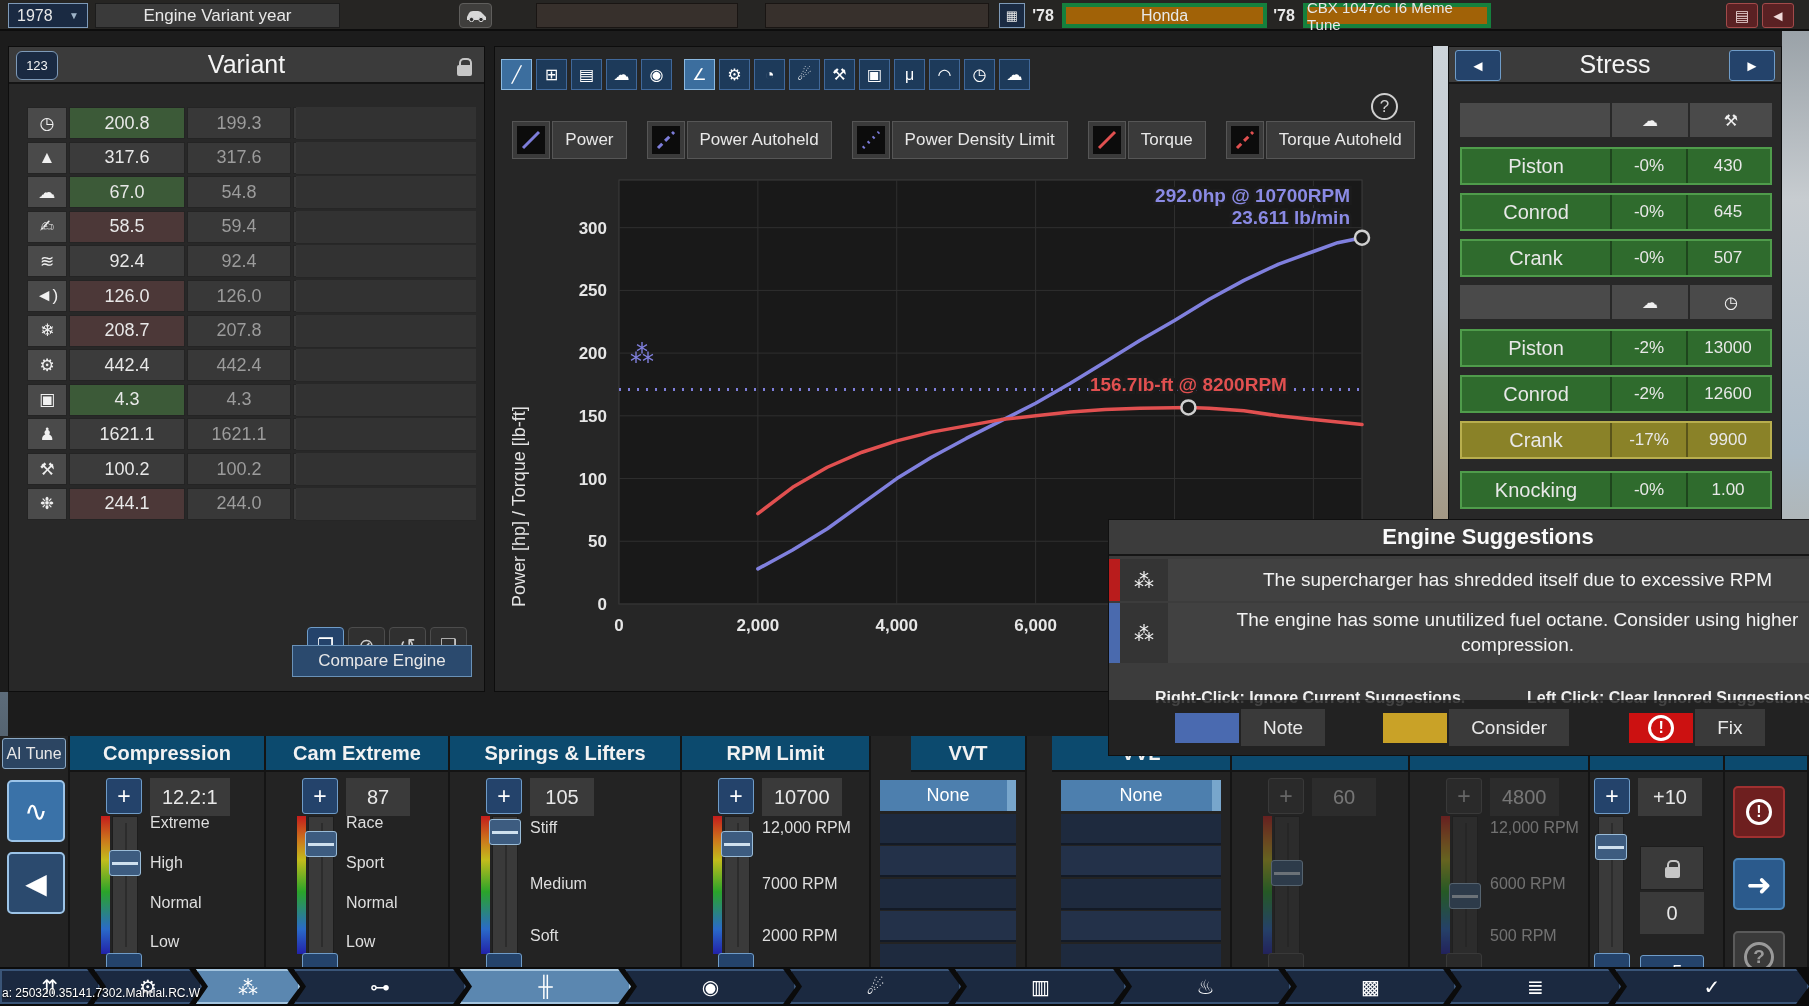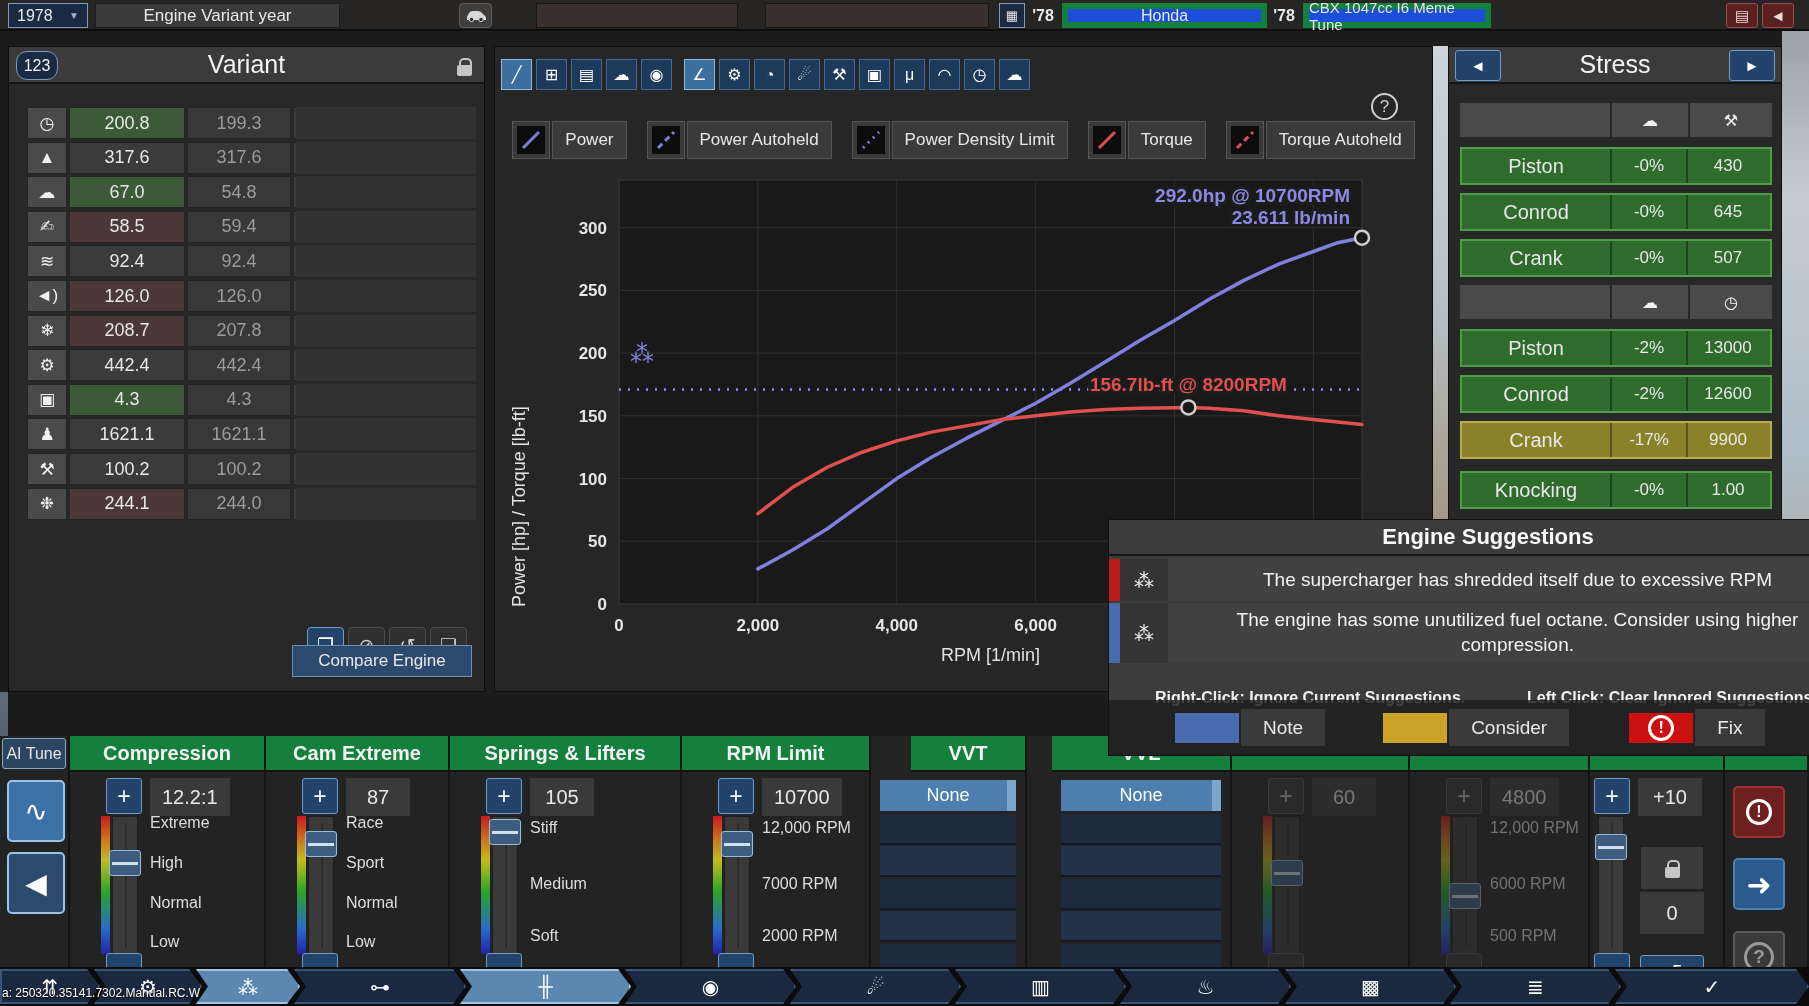--- a/index.html
+++ b/index.html
@@ -17,30 +17,30 @@
 .tb-box{position:absolute;top:3px;height:25px;display:flex;align-items:center;justify-content:center;font-size:16px}
 #year-box{left:8px;width:80px;background:#1a2a42;border:1px solid #7e9ab8;justify-content:space-between;padding:0 8px}
 #year-caret{font-size:10px;color:#9fb4c8}
 #year-label-box{left:95px;width:245px;background:#3a3a3a;border:1px solid #1c1c1c;font-size:17px}
 #car-btn{left:459px;width:33px;background:#3f3e3c;border:1px solid #5f5e5c;border-radius:4px}
 .tb-field{background:#37302c;border:1px solid #191513}
 #tb-field1{left:536px;width:202px}#tb-field2{left:765px;width:224px}
 #engine-chip{left:999px;width:26px;background:#1a2a42;border:1px solid #7e9ab8;font-size:13px}
 .tb-year{background:none;font-weight:700;font-size:16px}
 #model-year{left:1028px;width:30px}#trim-year{left:1269px;width:30px}
-.tb-navy{background:#1d4ed8;border:6px solid #15803d}
+.tb-navy{background:#a16207;border:4px solid #15803d}
 #model-field{left:1062px;width:205px}#trim-field{left:1303px;width:188px;font-size:15px}
 .tb-red{width:32px;background:#5a2123;border:1px solid #a24a4a;border-radius:3px;font-size:15px;color:#f0dada}
 #report-btn{left:1726px}#back-btn{left:1762px}
 
 .panel{position:absolute;background:#282828;border:1px solid #0d0d0d;z-index:2}
 .panel-head{height:37px;background:#3b3b3b;border-bottom:2px solid #151515;display:flex;align-items:center;justify-content:center;font-size:25px;color:#f4f4f4;position:relative}
 
 #variant-panel{left:8px;top:46px;width:477px;height:646px}
-#v-badge{position:absolute;left:7px;top:4px;width:42px;height:29px;background:#1a2a42;border:1px solid #7e9ab8;border-radius:11px;display:flex;align-items:center;justify-content:center;font-size:16px}
+#v-badge{position:absolute;left:7px;top:4px;width:42px;height:29px;background:#1a2a42;border:1px solid #7e9ab8;border-radius:6px;display:flex;align-items:center;justify-content:center;font-size:13px}
 #v-lock{position:absolute;right:12px;top:6px}
 .lock{display:inline-block;width:15px;height:11px;background:#c6c6c6;border-radius:2px;position:relative;margin-top:8px}
 .lock::before{content:"";position:absolute;left:2px;top:-7px;width:9px;height:8px;border:2px solid #c6c6c6;border-bottom:none;border-radius:5px 5px 0 0}
 .v-row{position:absolute;left:18px;display:flex;height:32px}
 .v-cell{display:flex;align-items:center;justify-content:center;border:1px solid #242424}
 .v-ic{width:40px;background:#4a4a4a;font-size:17px;color:#f0f0f0}
 .v-val{width:116px;margin-left:2px;background:#3b3b3b;font-size:18px}
 .v-val.good{background:#3c5a38}.v-val.bad{background:#4c3838}
 .v-alt{width:104px;margin-left:2px;background:#383838;font-size:18px;color:#9c9c9c}
 .v-unit{width:76px;margin-left:2px;background:#3b3b3b;font-size:17px}
@@ -84,21 +84,21 @@
 .sg-tx{flex:1;display:flex;align-items:center;justify-content:center;text-align:center;font-size:19px;padding:4px 12px;line-height:1.3;color:#f2f2f2}
 .sg-hint{position:absolute;top:169px;font-size:16px;font-weight:600;color:#f0f0f0}
 #sg-hint-left{left:46px}#sg-hint-right{left:418px}
 #sugg-legend{position:absolute;left:0;right:0;bottom:0;height:55px;background:rgba(28,28,28,.82);display:flex;align-items:center}
 .sgl-sw{width:64px;height:30px;display:flex;align-items:center;justify-content:center}
 .sgl-lb{height:37px;background:#3a3a3a;padding:0 22px;display:flex;align-items:center;font-size:19px;margin-left:2px}
 .cbang{width:26px;height:26px;border:3px solid #fff;border-radius:50%;display:flex;align-items:center;justify-content:center;font-weight:700;font-size:16px;color:#fff}
 
 #tuning-strip{position:absolute;left:0;top:736px;width:1809px;height:267px;background:#232323;z-index:1}
 .tcol{position:absolute;top:0;height:267px;border-right:2px solid #141414}
-.tcol-head{height:36px;background:#15803d;border-bottom:2px solid #141414;display:flex;align-items:center;justify-content:center;font-size:20px;font-weight:700;color:#f2f2f2}
+.tcol-head{height:36px;background:#0c4a6e;border-bottom:2px solid #141414;display:flex;align-items:center;justify-content:center;font-size:20px;font-weight:700;color:#f2f2f2}
 .tcol-body{position:absolute;top:36px;left:0;right:0;bottom:0}
 .tcol-body.dim{opacity:.42}
 .pm{position:absolute;width:36px;height:36px;background:#24436b;border:1px solid #6f9cc8;border-radius:3px;color:#fff;font-size:23px;line-height:1;display:flex;align-items:center;justify-content:center}
 .pm.gray{background:#343434;border-color:#585858;color:#c2c2c2}
 .tval{position:absolute;height:38px;min-width:64px;background:#3a3a3a;display:flex;align-items:center;justify-content:center;font-size:20px;padding:0 12px}
 .rainbow{position:absolute;width:9px;top:44px;height:138px;background:linear-gradient(#c41c1c,#cc7a1c 18%,#c2bc1c 32%,#2aa42a 55%,#2a6ac8 82%,#2222aa)}
 .trk{position:absolute;top:44px;width:26px;height:138px;background:#3a3a3a;border:1px solid #1d1d1d}
 .trk-line{position:absolute;left:12px;top:6px;bottom:6px;width:2px;background:#2c2c2c}
 .hdl{position:absolute;left:-4px;width:32px;height:26px;background:#3d5c80;border:1px solid #9abcd8;border-radius:3px}
 .hdl::after{content:"";position:absolute;left:2px;right:2px;top:11px;height:3px;background:#cfe0ee}
@@ -318,21 +318,20 @@
         <div class="lg-item">
           <div class="lg-sw">
             <div class="lg-in"><svg width="28" height="28">
                 <line x1="6" y1="22" x2="22" y2="6" stroke="#e15050" stroke-width="3" stroke-dasharray="6 4"></line>
               </svg></div>
           </div>
           <div class="lg-lb">Torque Autoheld</div>
         </div>
       </div>
     <div id="y-axis-label">Power [hp] / Torque [lb-ft]</div>
-    <div id="x-axis-label">RPM [1/min]</div>
     <div id="chart-svg-holder" style="position:absolute;left:0;top:0"><svg width="939" height="646">
           <rect x="124" y="133" width="743" height="424" fill="#191919" stroke="#3c3c3c"></rect>
           <line x1="124" y1="557" x2="867" y2="557" stroke="#2f2f2f"></line>
           <text x="112" y="563" text-anchor="end" fill="#e6e6e6" font-size="17" font-weight="600">0</text>
           <line x1="124" y1="494.27810650887574" x2="867" y2="494.27810650887574" stroke="#2f2f2f"></line>
           <text x="112" y="500.27810650887574" text-anchor="end" fill="#e6e6e6" font-size="17" font-weight="600">50</text>
           <line x1="124" y1="431.5562130177515" x2="867" y2="431.5562130177515" stroke="#2f2f2f"></line>
           <text x="112" y="437.5562130177515" text-anchor="end" fill="#e6e6e6" font-size="17" font-weight="600">100</text>
           <line x1="124" y1="368.8343195266272" x2="867" y2="368.8343195266272" stroke="#2f2f2f"></line>
           <text x="112" y="374.8343195266272" text-anchor="end" fill="#e6e6e6" font-size="17" font-weight="600">150</text>

